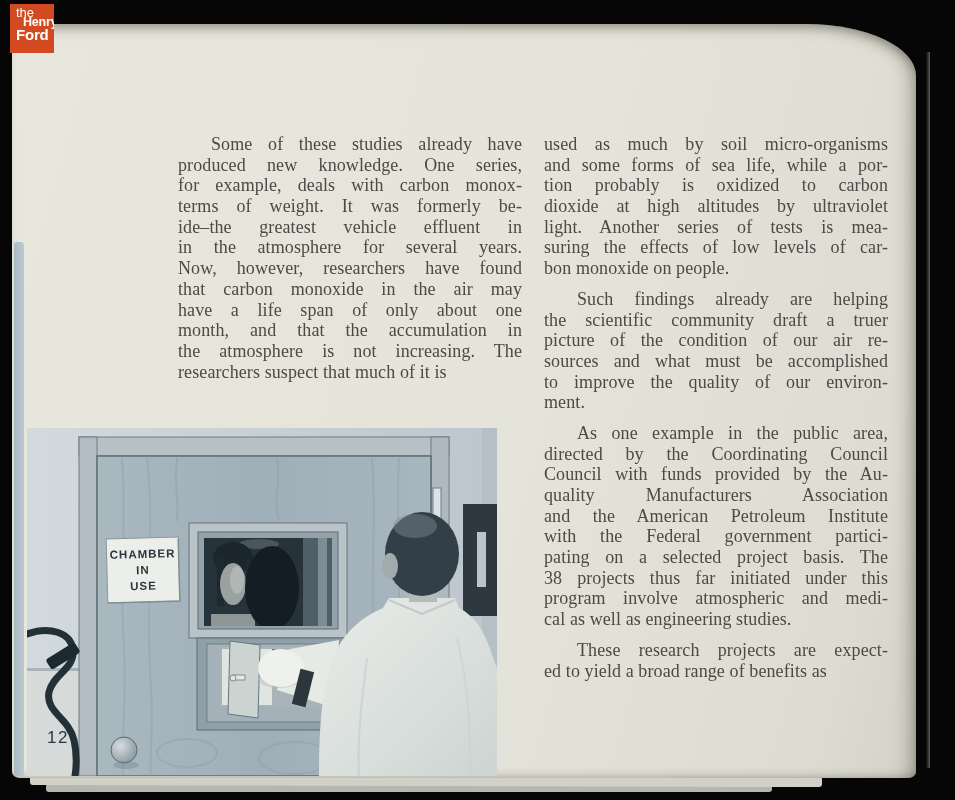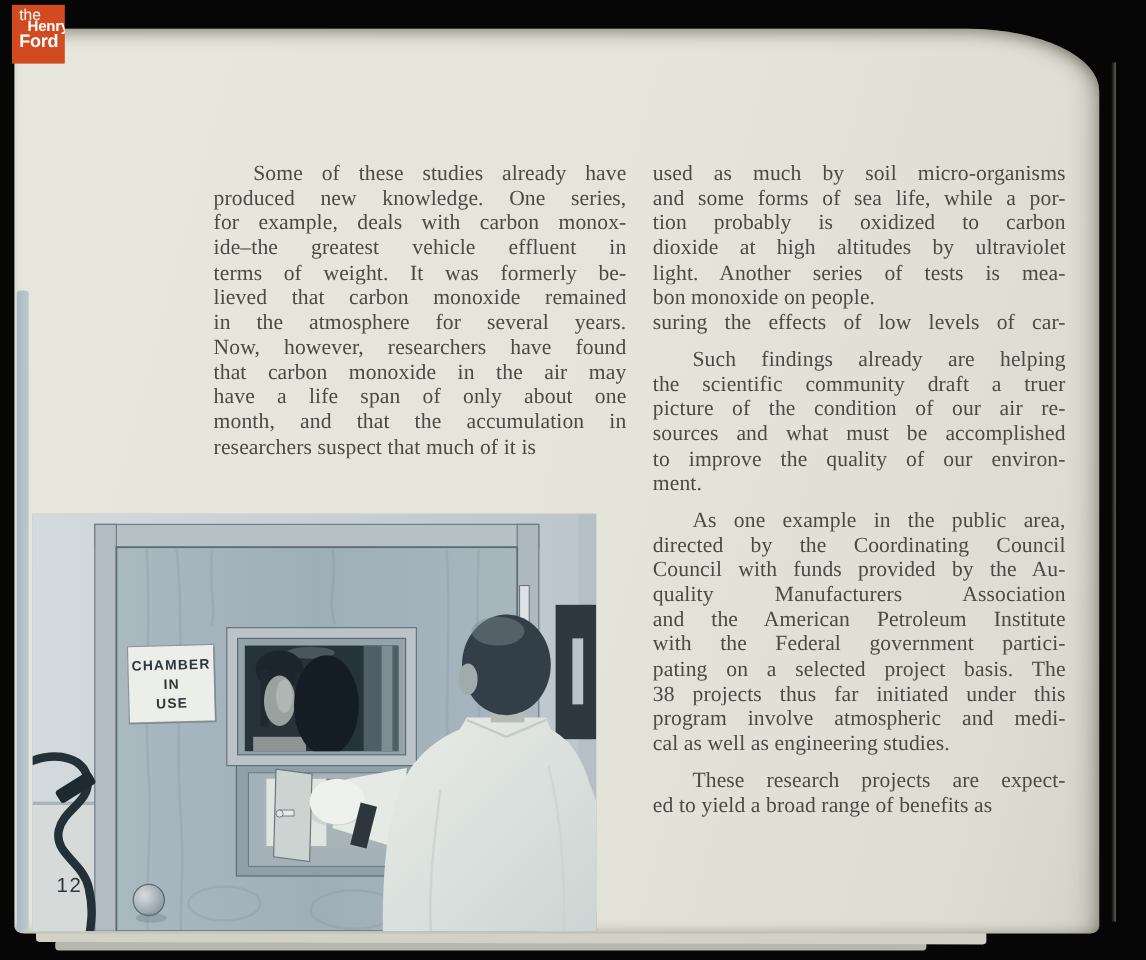--- a/index.html
+++ b/index.html
@@ -61,41 +61,41 @@
 
   <div class="page">
     <div class="fore-edge"></div>
     <div class="crease"></div>
 
     <div class="col col-left">
         <div class="para">
           <div class="tline tline-indent">Some of these studies already have</div>
           <div class="tline">produced new knowledge. One series,</div>
           <div class="tline">for example, deals with carbon monox-</div>
+          <div class="tline">terms of weight. It was formerly be-</div>
           <div class="tline">ide–the greatest vehicle effluent in</div>
-          <div class="tline">terms of weight. It was formerly be-</div>
-          <div class="tline">lieved that carbon monoxide remained</div>
           <div class="tline">in the atmosphere for several years.</div>
           <div class="tline">Now, however, researchers have found</div>
           <div class="tline">that carbon monoxide in the air may</div>
           <div class="tline">have a life span of only about one</div>
           <div class="tline">month, and that the accumulation in</div>
+          <div class="tline">the atmosphere is not increasing. The</div>
           <div class="tline tline-last">researchers suspect that much of it is</div>
         </div>
       </div>
 
     <div class="col col-right">
         <div class="para">
           <div class="tline">used as much by soil micro-organisms</div>
           <div class="tline">and some forms of sea life, while a por-</div>
           <div class="tline">tion probably is oxidized to carbon</div>
           <div class="tline">dioxide at high altitudes by ultraviolet</div>
           <div class="tline">light. Another series of tests is mea-</div>
+          <div class="tline">suring the effects of low levels of car-</div>
           <div class="tline tline-last">bon monoxide on people.</div>
-          <div class="tline">suring the effects of low levels of car-</div>
         </div>
         <div class="para">
           <div class="tline tline-indent">Such findings already are helping</div>
           <div class="tline">the scientific community draft a truer</div>
           <div class="tline">picture of the condition of our air re-</div>
           <div class="tline">sources and what must be accomplished</div>
           <div class="tline">to improve the quality of our environ-</div>
           <div class="tline tline-last">ment.</div>
         </div>
         <div class="para">

